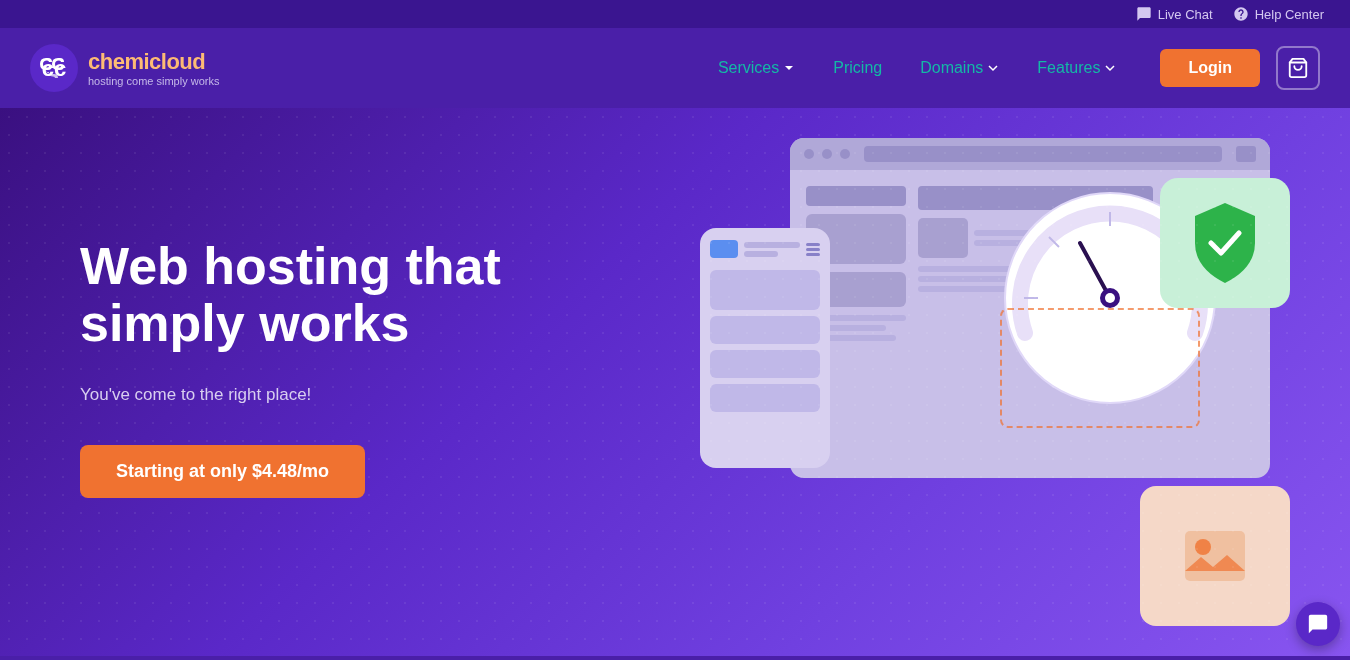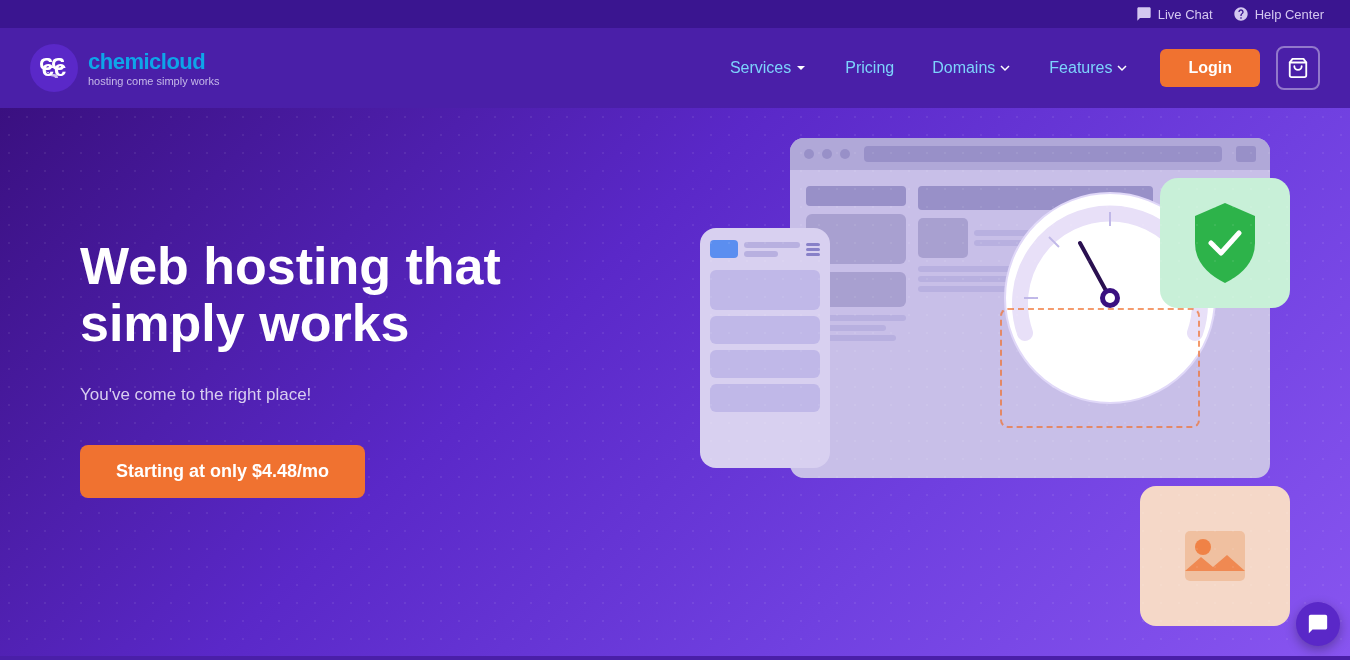--- a/index.html
+++ b/index.html
@@ -50,63 +50,63 @@
     }
     .logo-icon {
       width: 48px;
       height: 48px;
     }
     .logo-text {
       display: flex;
       flex-direction: column;
     }
     .logo-name {
-      color: #0ea5e9;
+      color: #fdba74;
       font-size: 22px;
       font-weight: 700;
       letter-spacing: -0.5px;
     }
     .logo-tagline {
       color: #c4b8e8;
       font-size: 11px;
       font-weight: 400;
     }
 
     .nav-links {
       display: flex;
       align-items: center;
       gap: 6px;
       margin-left: auto;
     }
     .nav-item {
       display: flex;
       align-items: center;
       gap: 4px;
-      color: #7dd3fc;
+      color: #14b8a6;
       font-size: 16px;
       font-weight: 500;
       padding: 8px 16px;
       cursor: pointer;
       text-decoration: none;
     }
     .nav-item svg {
       width: 12px;
       height: 12px;
       fill: white;
     }
     .nav-login-btn {
       background: #f07230;
       color: white;
       font-size: 16px;
       font-weight: 600;
       padding: 10px 28px;
       border-radius: 6px;
       cursor: pointer;
       border: none;
-      margin-left: 10px;
+      margin-left: 22px;
     }
     .nav-cart {
       width: 44px;
       height: 44px;
       border: 2px solid rgba(255,255,255,0.4);
       border-radius: 8px;
       display: flex;
       align-items: center;
       justify-content: center;
       cursor: pointer;

